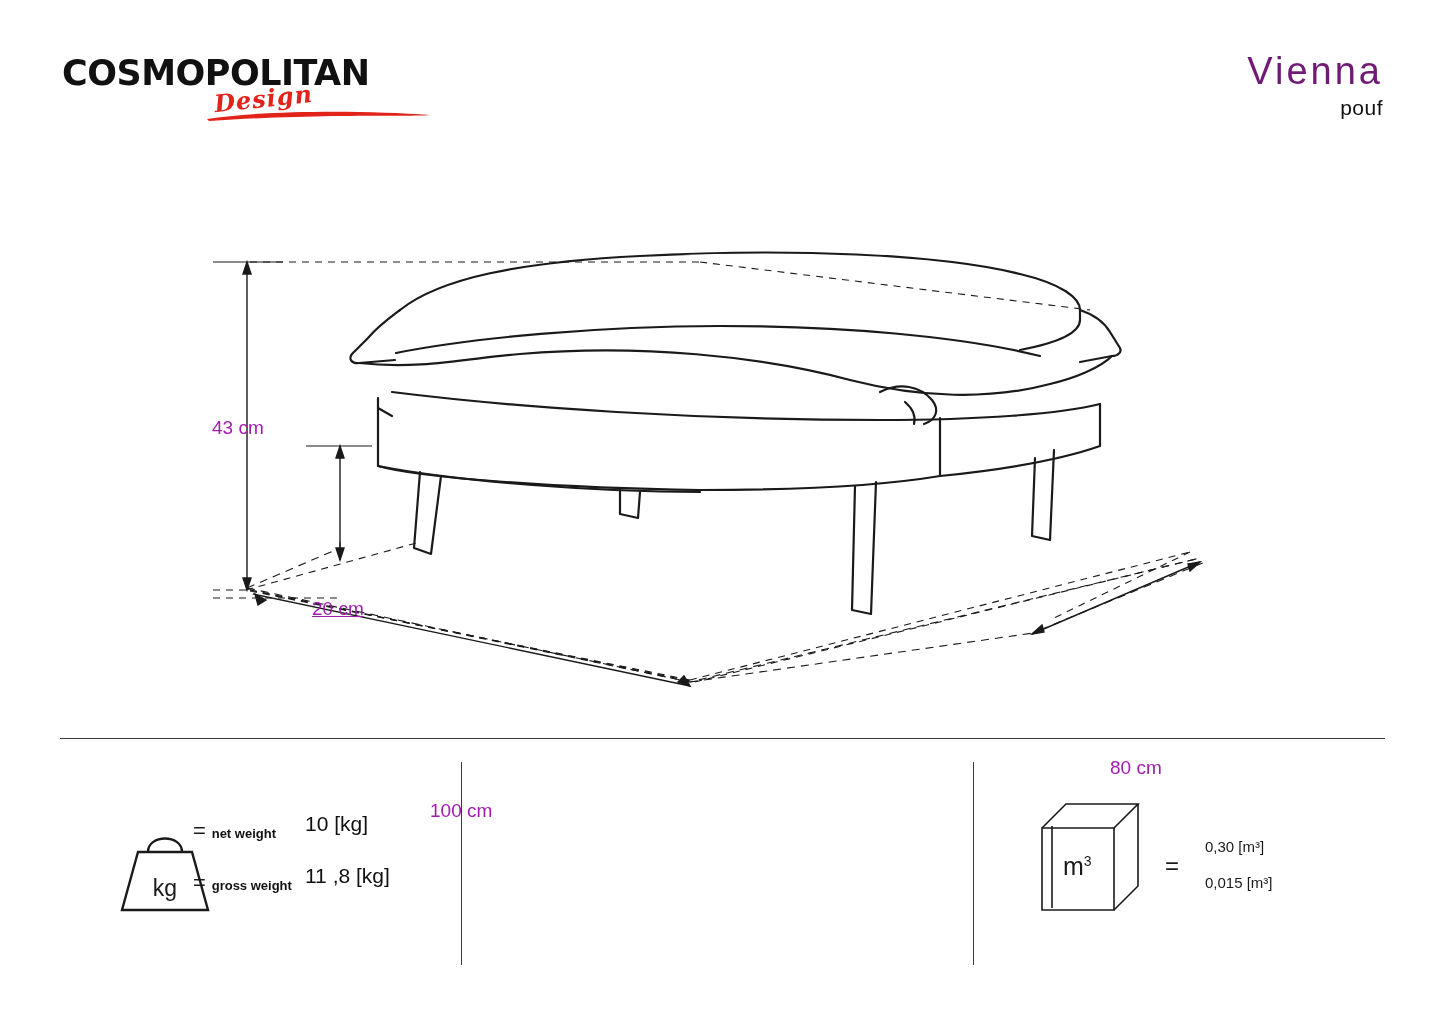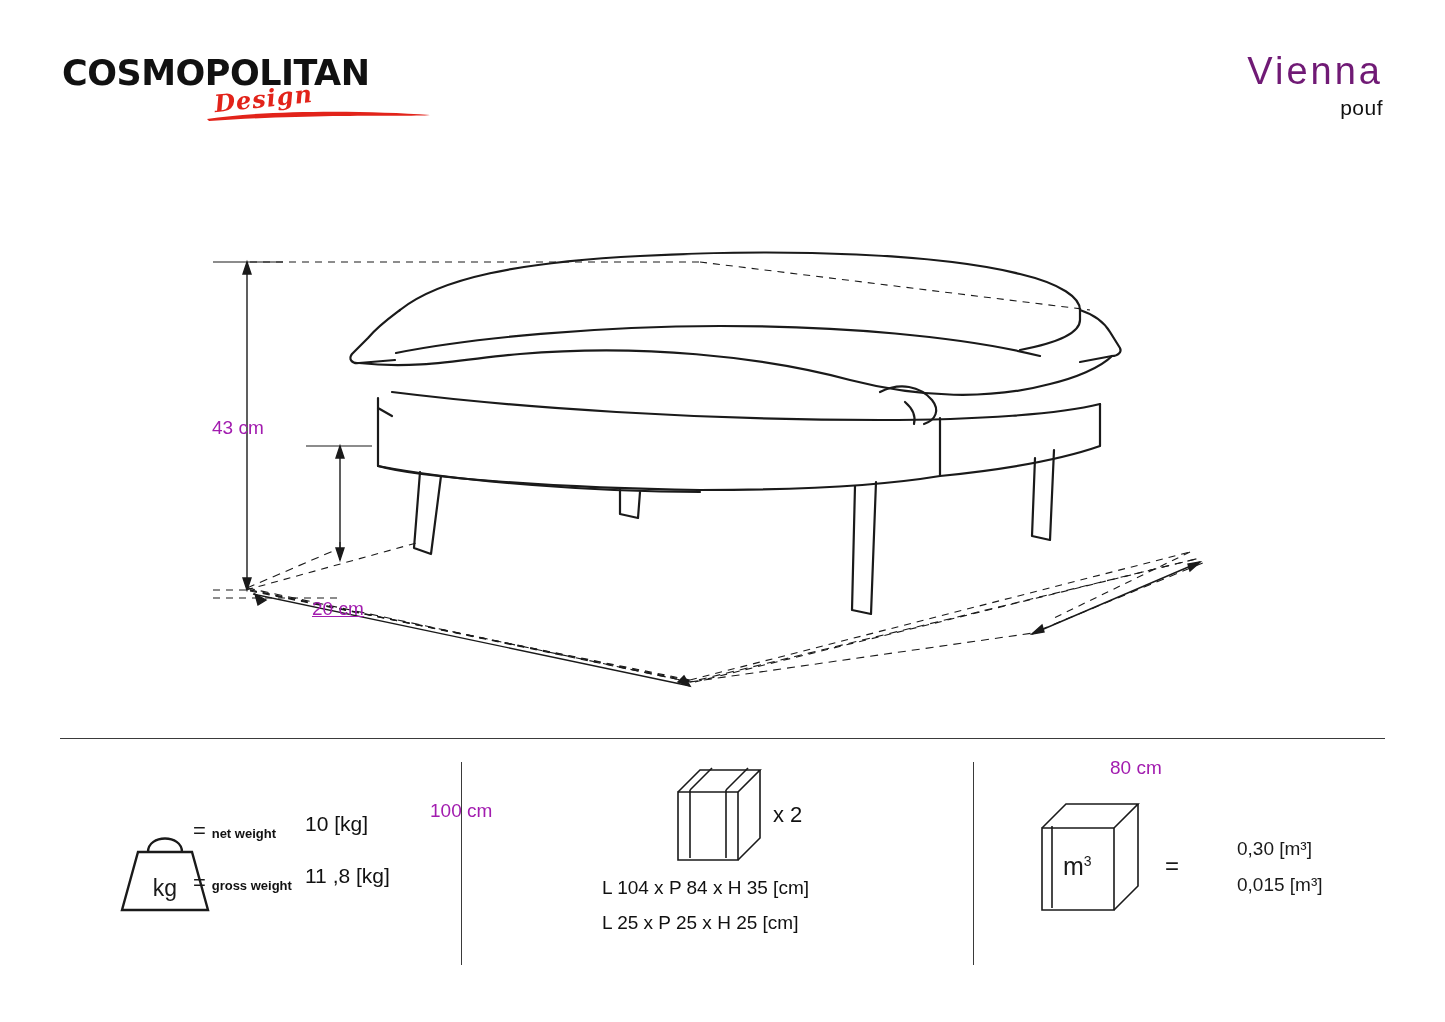--- a/index.html
+++ b/index.html
@@ -175,23 +175,22 @@
     height: 150px;
   }
   .vol-eq {
     position: absolute;
     left: 135px;
     top: 52px;
     font-size: 24px;
   }
   .vol-line {
     position: absolute;
-    font-size: 19px;
-    white-space: nowrap;
-    margin-left: 32px;
+    font-size: 15px;
+    white-space: nowrap;
   }
   .vl1 { left: 175px; top: 38px; }
   .vl2 { left: 175px; top: 74px; }
   .m3 {
     position: absolute;
     left: 33px;
     top: 52px;
     font-size: 25px;
   }
   .m3 sup { font-size: 14px; }
@@ -338,36 +337,20 @@
     </div>
     <div class="wt-value wt-value-net">10 [kg]</div>
 
     <div class="wt-row row-gross">
       <span class="wt-eq">=</span>
       <span class="wt-caption">gross weight</span>
     </div>
     <div class="wt-value wt-value-gross">11 ,8 [kg]</div>
   </div>
 
-  <div class="cartons">
-    <svg width="170" height="110" viewBox="0 0 170 110" style="position:absolute;left:70px;top:0;">
-      <g fill="none" stroke="#1a1a1a" stroke-width="1.6">
-        <path d="M18 30 L 78 30 L 78 98 L 18 98 Z"></path>
-        <path d="M18 30 L 40 8 L 100 8 L 78 30"></path>
-        <path d="M100 8 L 100 76 L 78 98"></path>
-        <path d="M30 28 L 30 96"></path>
-        <path d="M66 28 L 66 96"></path>
-        <path d="M30 28 L 52 6"></path>
-        <path d="M66 28 L 88 6"></path>
-      </g>
-    </svg>
-    <div class="x2">x 2</div>
-    <div class="carton-line cl1">L 104  x P 84 x H 35 [cm]</div>
-    <div class="carton-line cl2">L 25  x P 25 x H 25 [cm]</div>
-  </div>
 
   <div class="volume">
     <svg width="130" height="125" viewBox="0 0 130 125" style="position:absolute;left:0;top:0;">
       <g fill="none" stroke="#1a1a1a" stroke-width="1.6">
         <path d="M12 28 L 84 28 L 84 110 L 12 110 Z"></path>
         <path d="M12 28 L 36 4 L 108 4 L 84 28"></path>
         <path d="M108 4 L 108 86 L 84 110"></path>
         <path d="M22 26 L 22 108"></path>
       </g>
     </svg>

